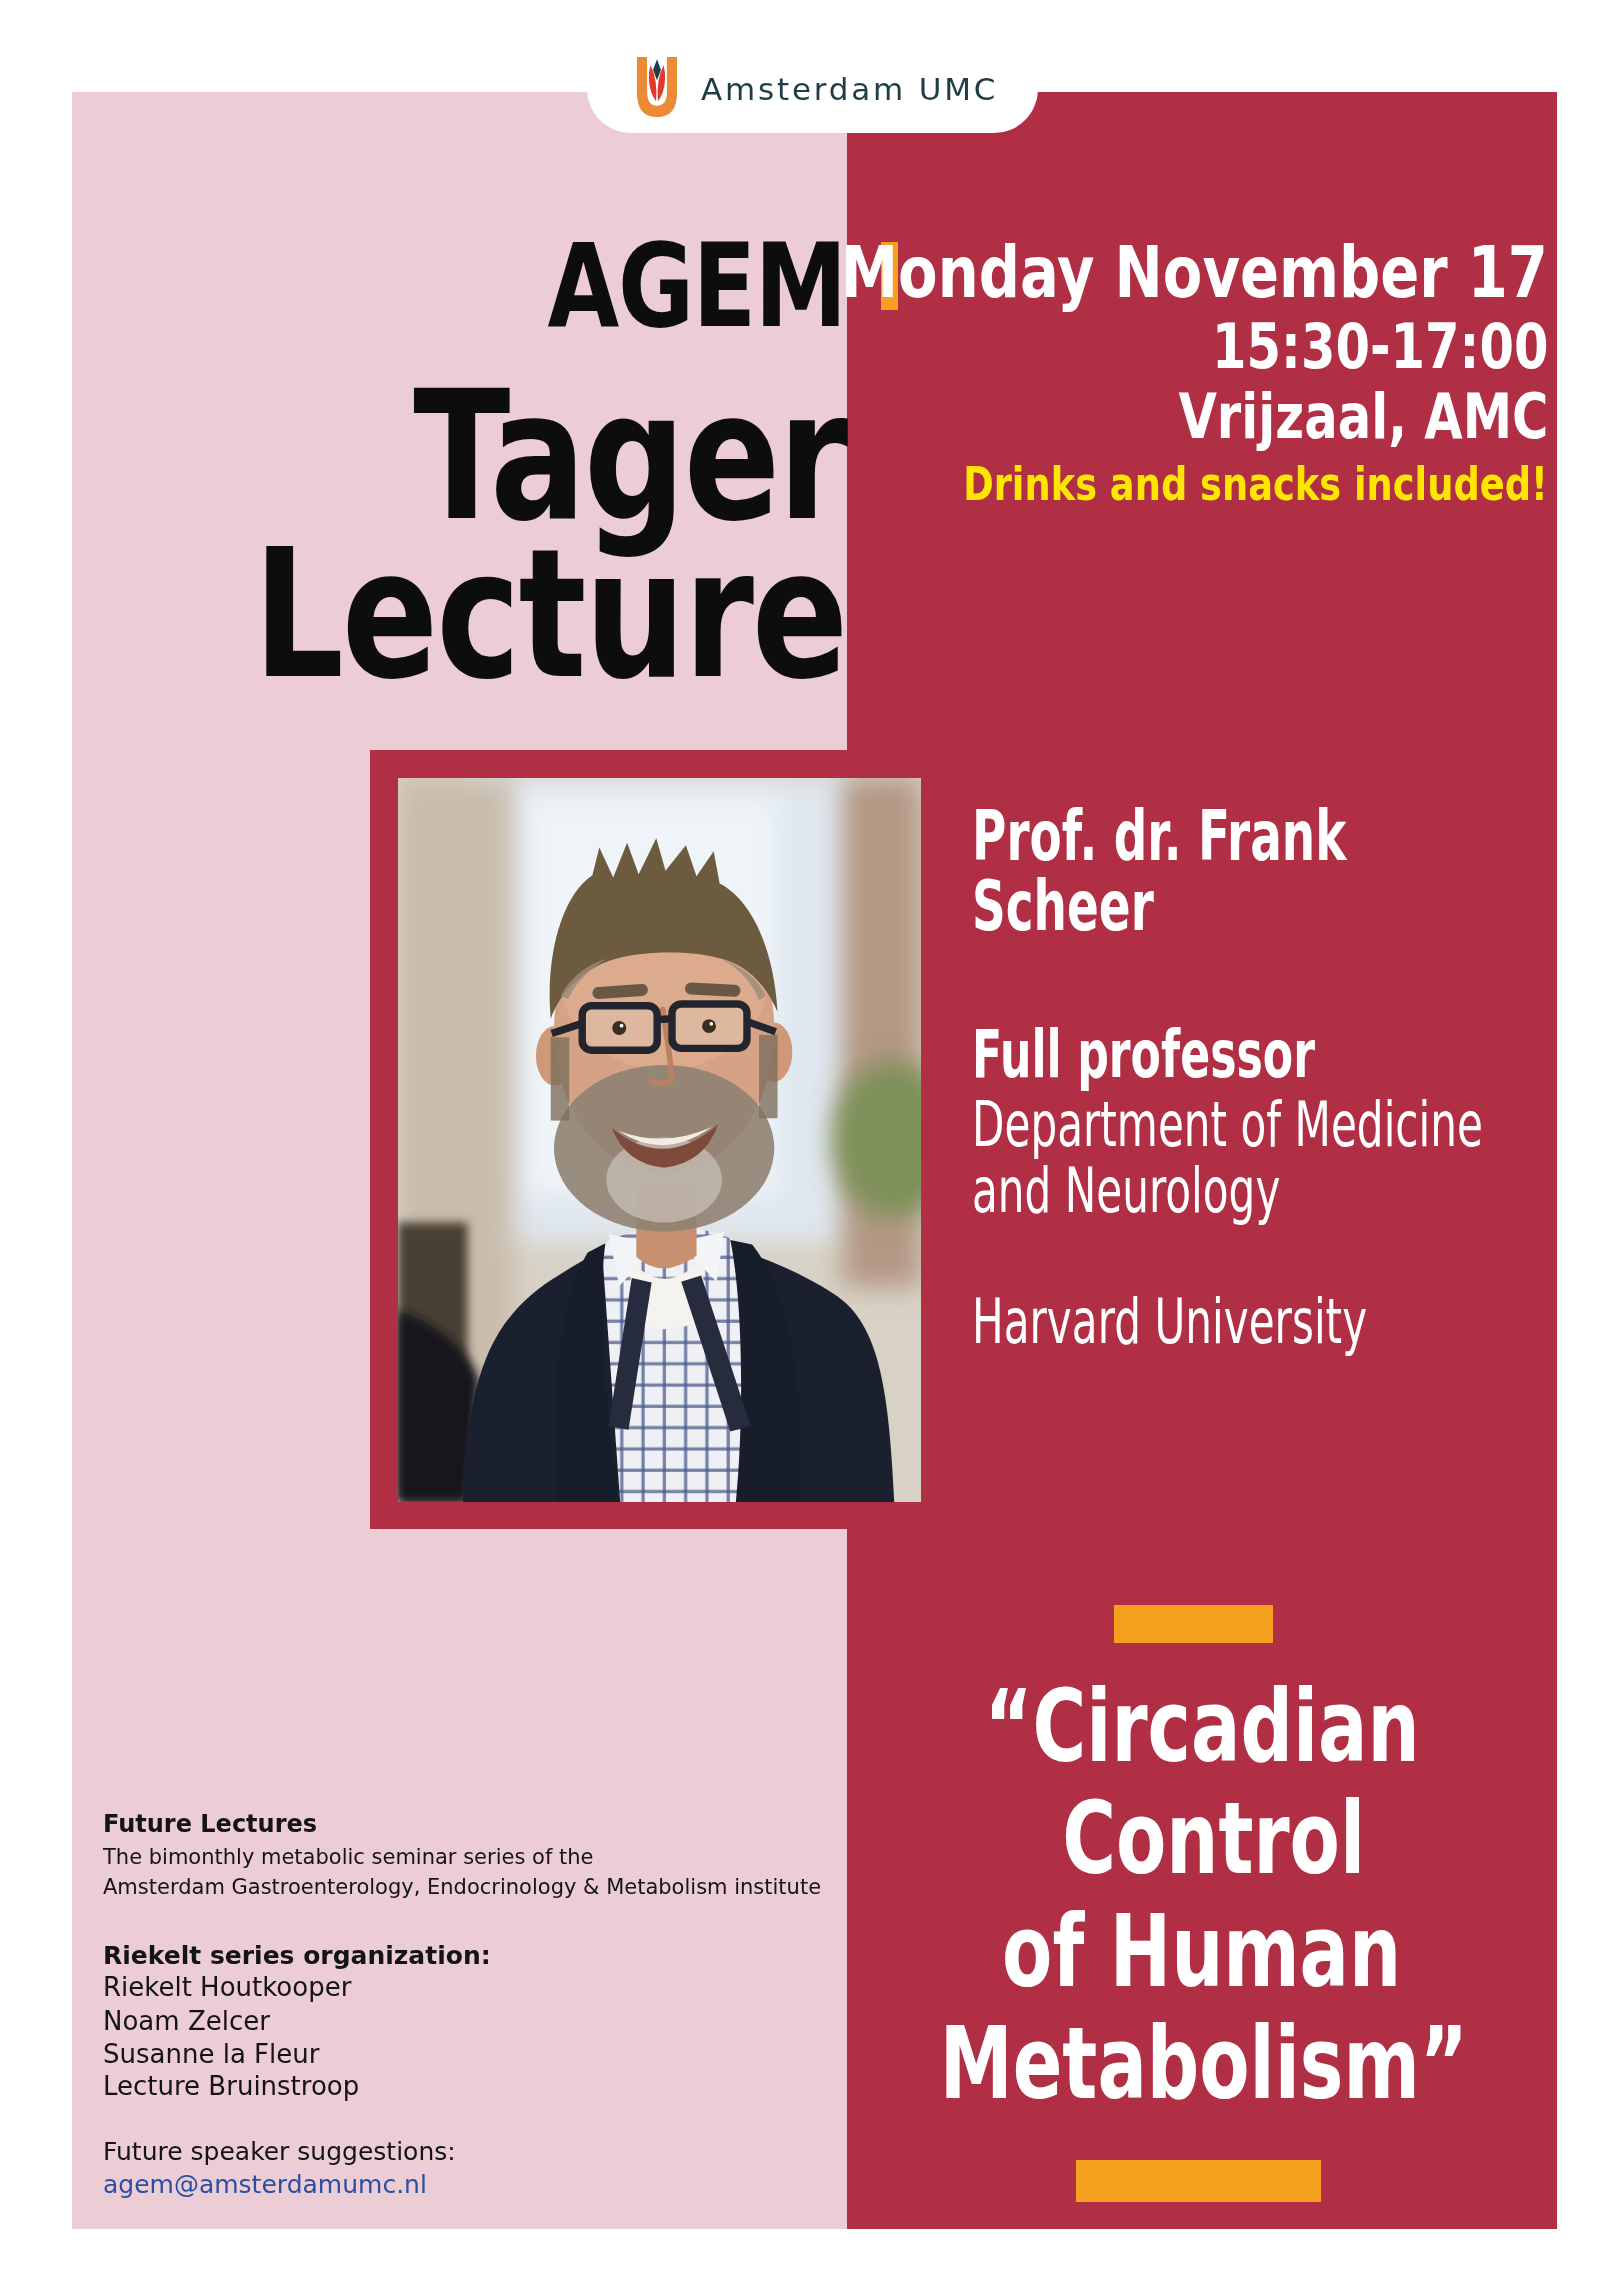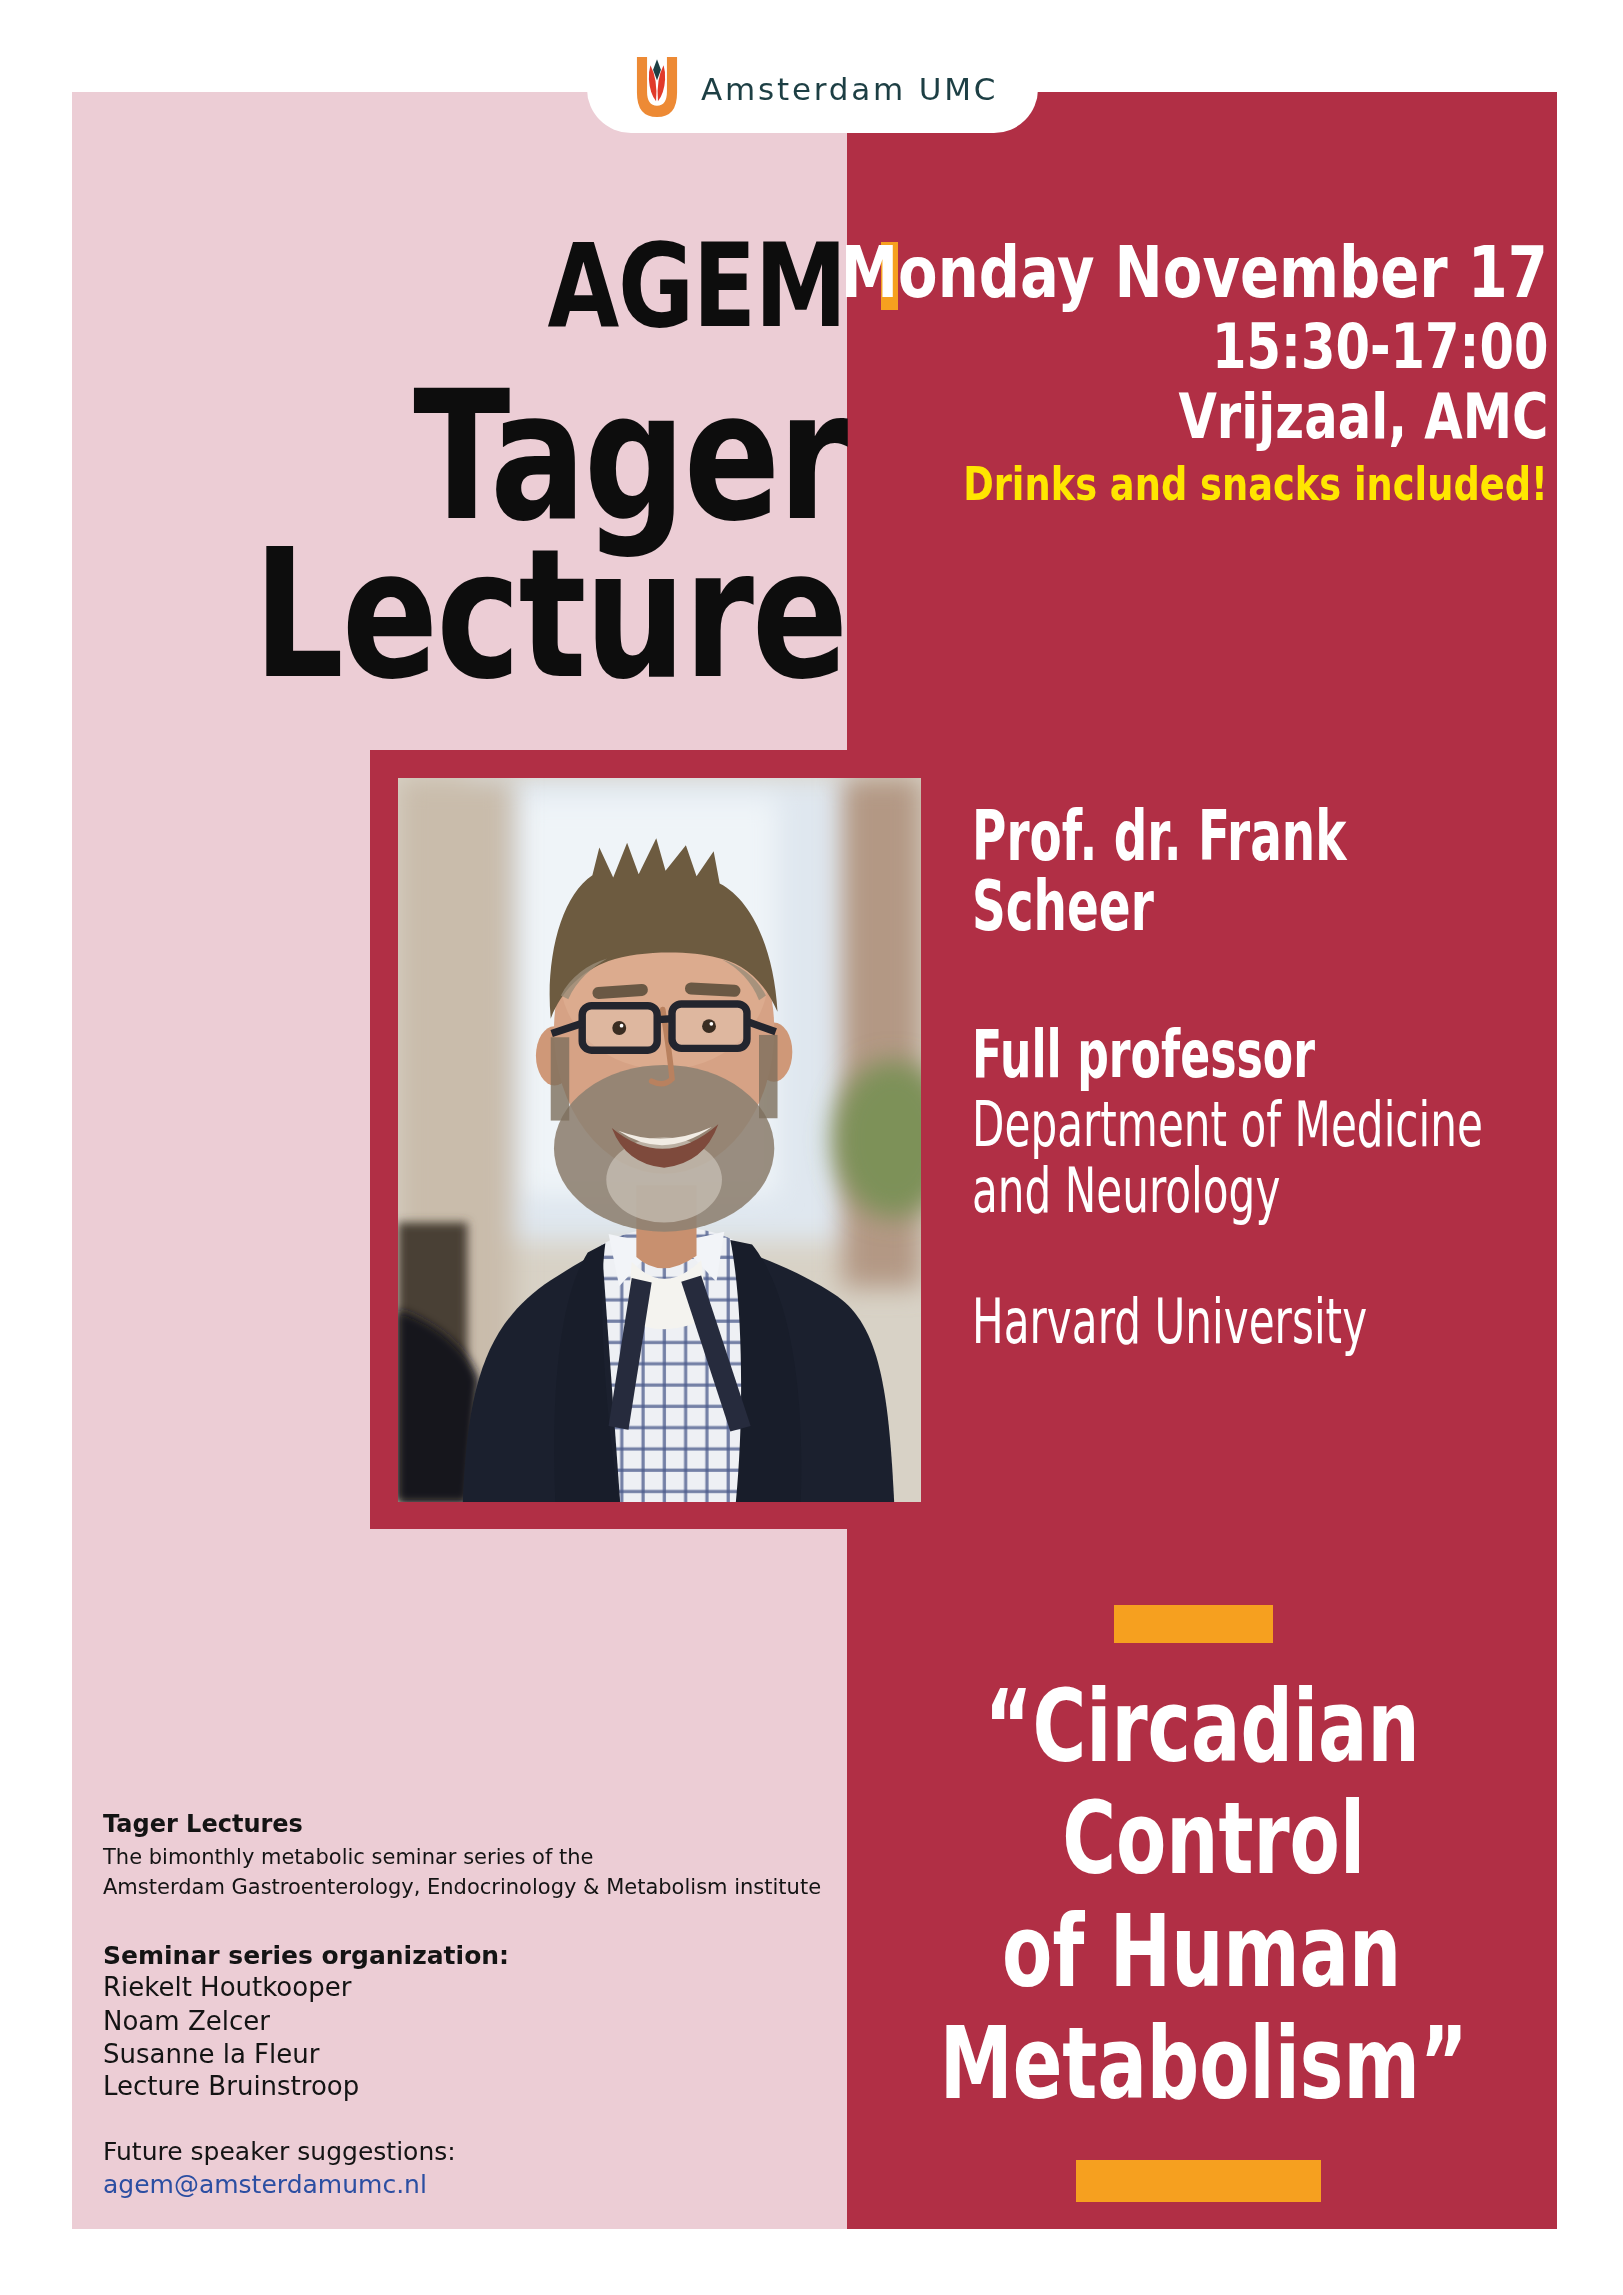--- a/index.html
+++ b/index.html
@@ -162,24 +162,24 @@
   <div class="al prof-line" style="top:1160px; font-size:62px;"><span class="cx">and Neurology</span></div>
   <div class="al prof-line" style="top:1291px; font-size:62px;"><span class="cx">Harvard University</span></div>
 
   <div class="accent-bar" style="left:1114px; top:1605px; width:159px; height:38px;"></div>
   <div class="quote-line" style="top:1677px;"><span class="cx">“Circadian</span></div>
   <div class="quote-line" style="top:1789px;margin-left:12px;"><span class="cx">Control</span></div>
   <div class="quote-line" style="top:1902px;"><span class="cx">of Human</span></div>
   <div class="quote-line" style="top:2014px;"><span class="cx">Metabolism”</span></div>
   <div class="accent-bar" style="left:1076px; top:2160px; width:245px; height:42px;"></div>
 
-  <div class="footer-line" style="top:1812px; font-size:24px; font-weight:bold;">Tager Lectures</div>
+  <div class="footer-line" style="top:1812px; font-size:24px; font-weight:bold;">Future Lectures</div>
   <div class="footer-line" style="top:1847px; font-size:21px;">The bimonthly metabolic seminar series of the</div>
   <div class="footer-line" style="top:1877px; font-size:21px;">Amsterdam Gastroenterology, Endocrinology &amp; Metabolism institute</div>
-  <div class="footer-line" style="top:1943px; font-size:25px; font-weight:bold;">Seminar series organization:</div>
+  <div class="footer-line" style="top:1943px; font-size:25px; font-weight:bold;">Riekelt series organization:</div>
   <div class="footer-line" style="top:1974px; font-size:26px;">Riekelt Houtkooper</div>
   <div class="footer-line" style="top:2008px; font-size:26px;">Noam Zelcer</div>
   <div class="footer-line" style="top:2041px; font-size:26px;">Susanne la Fleur</div>
   <div class="footer-line" style="top:2073px; font-size:26px;">Lecture Bruinstroop</div>
   <div class="footer-line" style="top:2139px; font-size:25px;">Future speaker suggestions:</div>
   <div class="footer-line email" style="top:2172px; font-size:25px;">agem@amsterdamumc.nl</div>
 
 </div>
 
 

